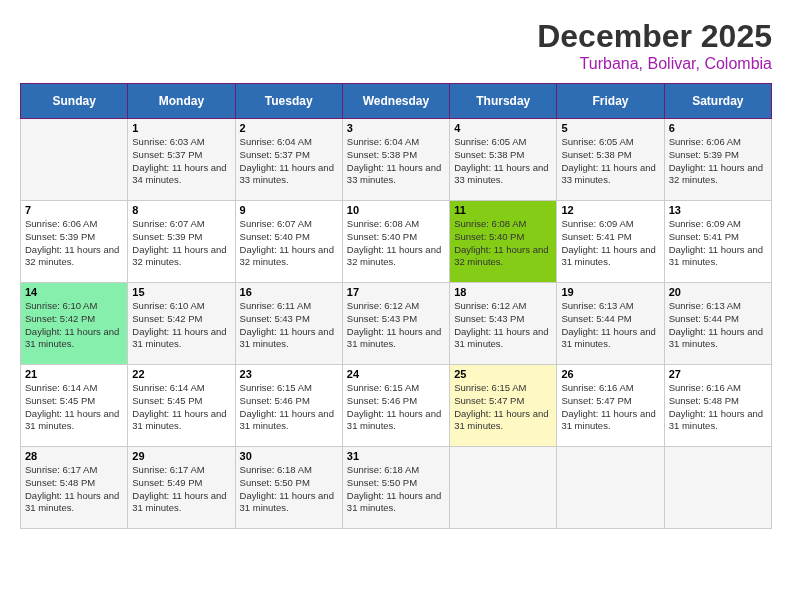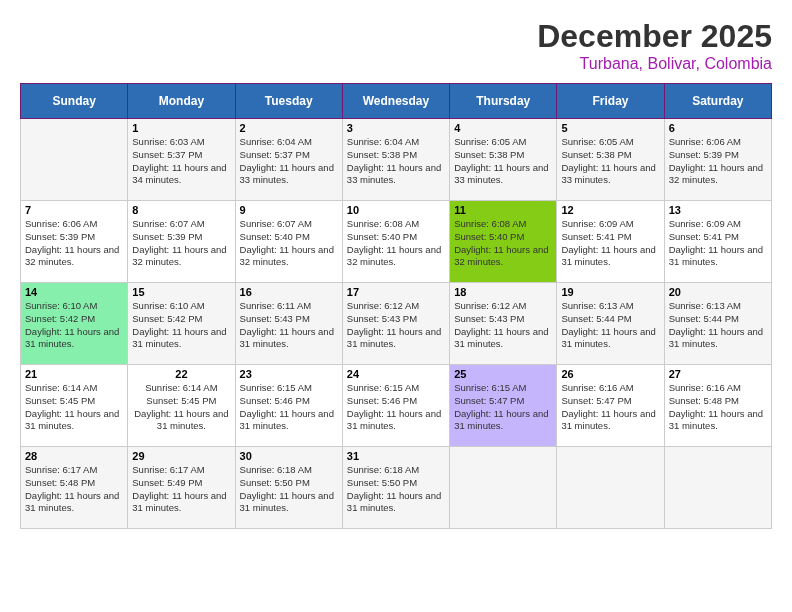--- a/index.html
+++ b/index.html
@@ -197,33 +197,33 @@
           <td style="background: rgb(245, 245, 245);">
             <span class="day-num">20</span>
             <div class="day-info"><span>Sunrise: 6:13 AM</span><br><span>Sunset: 5:44 PM</span><br><span>Daylight: 11 hours and 31 minutes.</span></div>
           </td>
         </tr>
         <tr>
           <td style="background: rgb(255, 255, 255);">
             <span class="day-num">21</span>
             <div class="day-info"><span>Sunrise: 6:14 AM</span><br><span>Sunset: 5:45 PM</span><br><span>Daylight: 11 hours and 31 minutes.</span></div>
           </td>
-          <td style="background: rgb(255, 255, 255); text-align: center;">
+          <td style="background: rgb(255, 255, 255);">
             <span class="day-num">22</span>
             <div class="day-info"><span>Sunrise: 6:14 AM</span><br><span>Sunset: 5:45 PM</span><br><span>Daylight: 11 hours and 31 minutes.</span></div>
           </td>
           <td style="background: rgb(255, 255, 255); margin-top: 39px;">
             <span class="day-num">23</span>
             <div class="day-info"><span>Sunrise: 6:15 AM</span><br><span>Sunset: 5:46 PM</span><br><span>Daylight: 11 hours and 31 minutes.</span></div>
           </td>
           <td style="background: rgb(255, 255, 255);">
             <span class="day-num">24</span>
             <div class="day-info"><span>Sunrise: 6:15 AM</span><br><span>Sunset: 5:46 PM</span><br><span>Daylight: 11 hours and 31 minutes.</span></div>
           </td>
-          <td style="background: #c4b5fd;">
+          <td style="background: #fef9c3;">
             <span class="day-num">25</span>
             <div class="day-info"><span>Sunrise: 6:15 AM</span><br><span>Sunset: 5:47 PM</span><br><span>Daylight: 11 hours and 31 minutes.</span></div>
           </td>
           <td style="background: rgb(255, 255, 255);">
             <span class="day-num">26</span>
             <div class="day-info"><span>Sunrise: 6:16 AM</span><br><span>Sunset: 5:47 PM</span><br><span>Daylight: 11 hours and 31 minutes.</span></div>
           </td>
           <td style="background: rgb(255, 255, 255);">
             <span class="day-num">27</span>
             <div class="day-info"><span>Sunrise: 6:16 AM</span><br><span>Sunset: 5:48 PM</span><br><span>Daylight: 11 hours and 31 minutes.</span></div>

